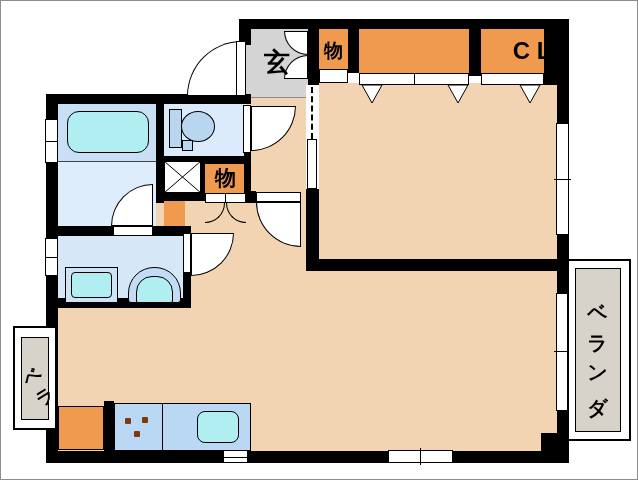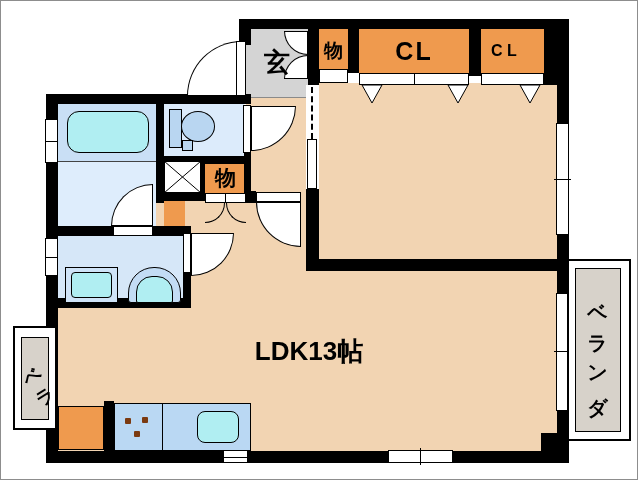--- a/index.html
+++ b/index.html
@@ -173,18 +173,16 @@
   <div class="abs" style="left:566px;top:258px;width:64px;height:182px;background:#fff;border:2px solid #000;box-sizing:border-box;"></div>
   <div class="abs" style="left:574px;top:267px;width:46px;height:164px;background:var(--balcony-gray);border:1px solid #000;box-sizing:border-box;"></div>
   <div class="abs label v-text" style="left:574px;top:280px;width:46px;height:140px;font-size:20px;letter-spacing:8px;font-weight:bold;display:flex;align-items:center;justify-content:center;">ベランダ</div>
 
   <div class="abs" style="left:12px;top:325px;width:44px;height:104px;background:#fff;border:2px solid #000;box-sizing:border-box;"></div>
   <div class="abs" style="left:20px;top:336px;width:28px;height:83px;background:var(--balcony-gray);border:1px solid #000;box-sizing:border-box;"></div>
   <div class="abs label v-text" style="left:16px;top:342px;width:34px;height:72px;font-size:18px;letter-spacing:4px;font-weight:bold;transform:rotate(-32deg);display:flex;align-items:center;justify-content:center;">ベラ</div>
 
   <div class="abs label" style="left:245px;top:44px;width:62px;height:34px;font-size:26px;">玄</div>
   <div class="abs label" style="left:318px;top:37px;width:29px;height:24px;font-size:19px;">物</div>
-  <div class="abs label" style="left:358px;top:36px;width:110px;height:28px;font-size:25px;letter-spacing:2px;">CL</div>
-  <div class="abs label" style="left:460px;top:37px;width:86px;height:26px;font-size:16px;">C L</div>
-  <div class="abs label" style="left:208px;top:334px;width:200px;height:32px;font-size:26px;">LDK13帖</div>
+  <div class="abs label" style="left:488px;top:37px;width:86px;height:26px;font-size:24px;">C L</div>
   <div class="abs label" style="left:204px;top:163px;width:41px;height:27px;font-size:21px;">物</div>
 
 </div>
 
 </body></html>

